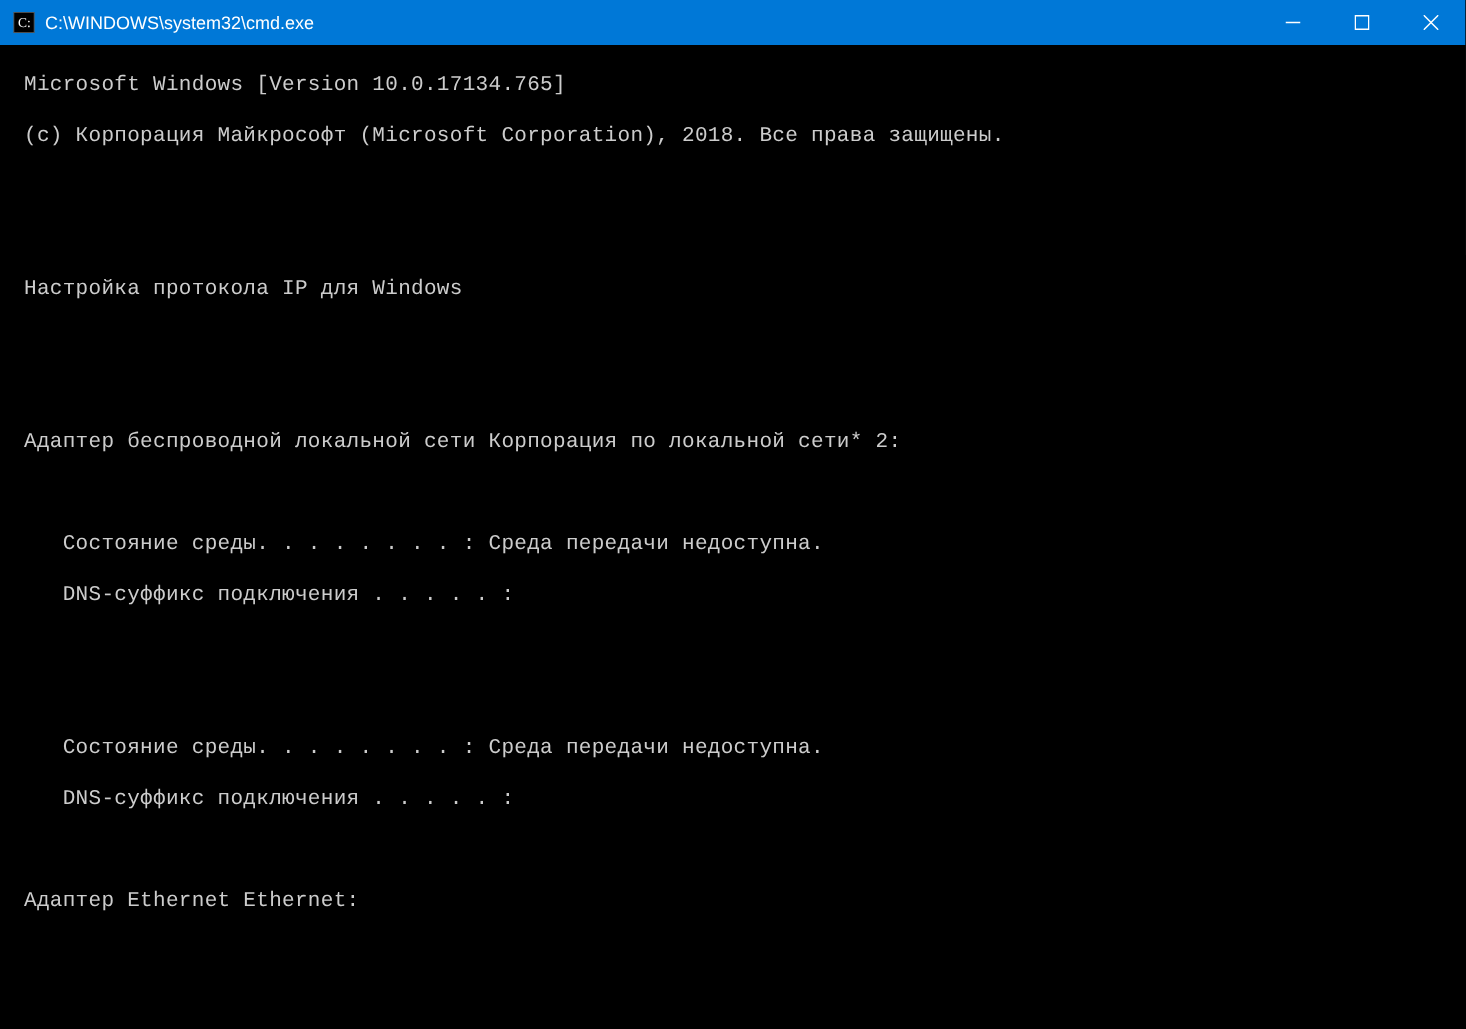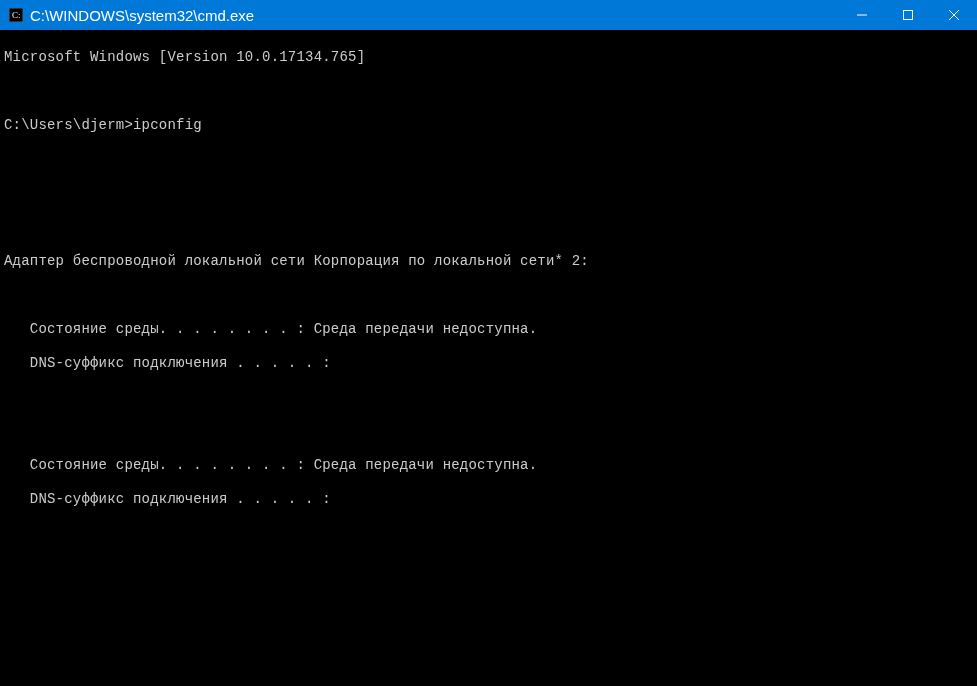--- a/index.html
+++ b/index.html
@@ -30,21 +30,21 @@
   .titlebar-icon {
     width: 16px;
     height: 16px;
     margin: 0 6px 0 8px;
     display: inline-flex;
     align-items: center;
     justify-content: center;
   }
   .titlebar-title {
     flex: 1;
-    font-size: 15px;
+    font-size: 12px;
     white-space: nowrap;
   }
   .titlebar-controls {
     display: flex;
     height: 100%;
   }
   .titlebar-btn {
     width: 46px;
     height: 30px;
     display: flex;
@@ -55,20 +55,21 @@
   .terminal {
     flex: 1;
     background: #000;
     color: #cccccc;
     font-size: 14px;
     line-height: 17px;
     padding: 2px 4px;
     white-space: pre;
     overflow: hidden;
     letter-spacing: 0.2px;
+    margin-left: 12px;
   }
   .line { display: block; min-height: 17px; }
 </style>
 </head>
 <body>
 
 <div class="window">
   <div class="titlebar">
     <span class="titlebar-icon">
       <svg width="14" height="14" viewBox="0 0 14 14">
@@ -92,34 +93,36 @@
         <svg width="10" height="10" viewBox="0 0 10 10">
             <line x1="0" y1="0" x2="10" y2="10" stroke="#fff" stroke-width="1"></line>
             <line x1="10" y1="0" x2="0" y2="10" stroke="#fff" stroke-width="1"></line>
           </svg>
       </div>
     </div>
   </div>
 
   <div class="terminal">
 <span class="line">Microsoft Windows [Version 10.0.17134.765]</span>
+<span class="line">(c) Корпорация Майкрософт (Microsoft Corporation), 2018. Все права защищены.</span>
 <span class="line"></span>
-<span class="line">C:\Users\djerm&gt;ipconfig</span>
 <span class="line"></span>
+<span class="line">Настройка протокола IP для Windows</span>
 <span class="line"></span>
 <span class="line"></span>
 <span class="line">Адаптер беспроводной локальной сети Корпорация по локальной сети* 2:</span>
 <span class="line"></span>
 <span class="line">   Состояние среды. . . . . . . . : Среда передачи недоступна.</span>
 <span class="line">   DNS-суффикс подключения . . . . . :</span>
 <span class="line"></span>
 <span class="line"></span>
 <span class="line">   Состояние среды. . . . . . . . : Среда передачи недоступна.</span>
 <span class="line">   DNS-суффикс подключения . . . . . :</span>
 <span class="line"></span>
+<span class="line">Адаптер Ethernet Ethernet:</span>
 
 
 
 
 
 
 
 
 
 

